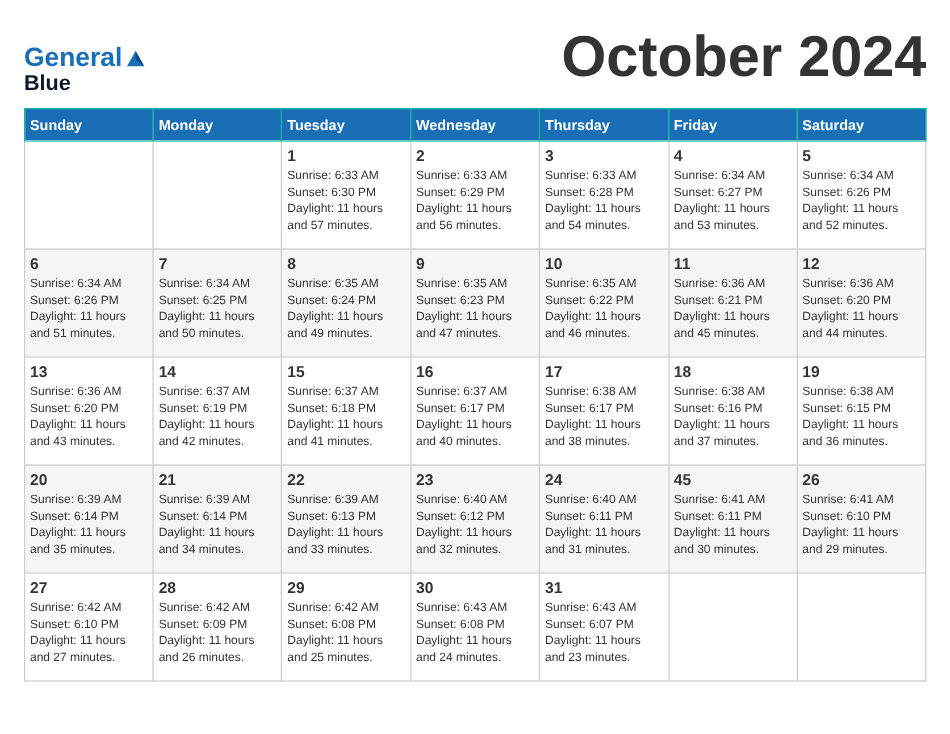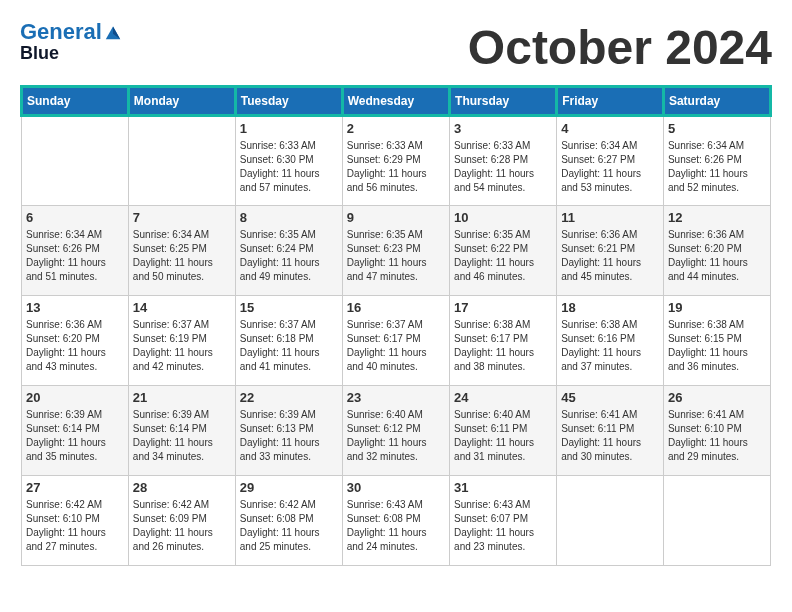--- a/index.html
+++ b/index.html
@@ -12,20 +12,21 @@
     }
     .header {
       display: flex;
       justify-content: space-between;
       align-items: flex-start;
       margin-bottom: 10px;
     }
     .logo {
       display: flex;
       align-items: center;
+      margin-top: 16px;
     }
     .logo-text {
       font-size: 22px;
       font-weight: bold;
       color: #333;
       line-height: 1.1;
     }
     .logo-text span {
       color: #1a6eb5;
     }
@@ -51,21 +52,21 @@
       border-collapse: collapse;
       font-size: 11px;
     }
     th {
       background-color: #1a6eb5;
       color: #fff;
       padding: 6px 4px;
       text-align: left;
       font-size: 12px;
       font-weight: bold;
-      border: 3px solid #14b8a6;
+      border: 1px solid #14b8a6;
     }
     td {
       border: 1px solid #ccc;
       vertical-align: top;
       padding: 4px;
       height: 90px;
       width: 108px;
     }
     .day-number {
       font-size: 13px;

